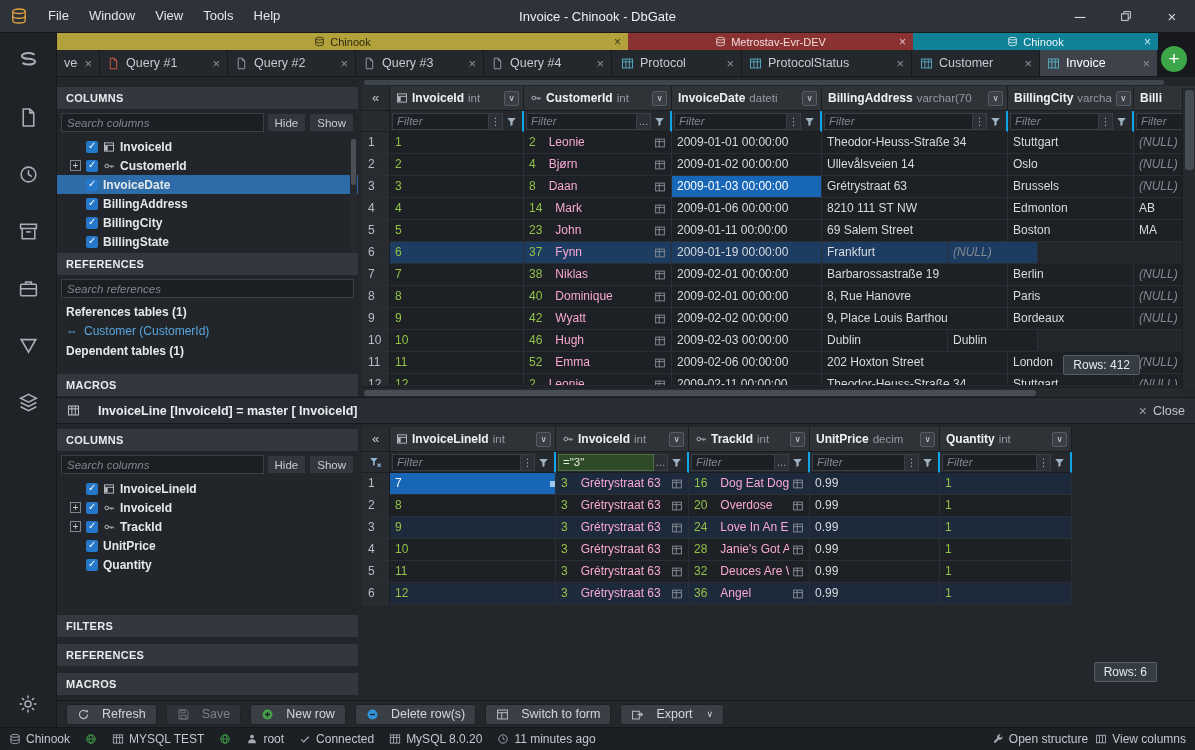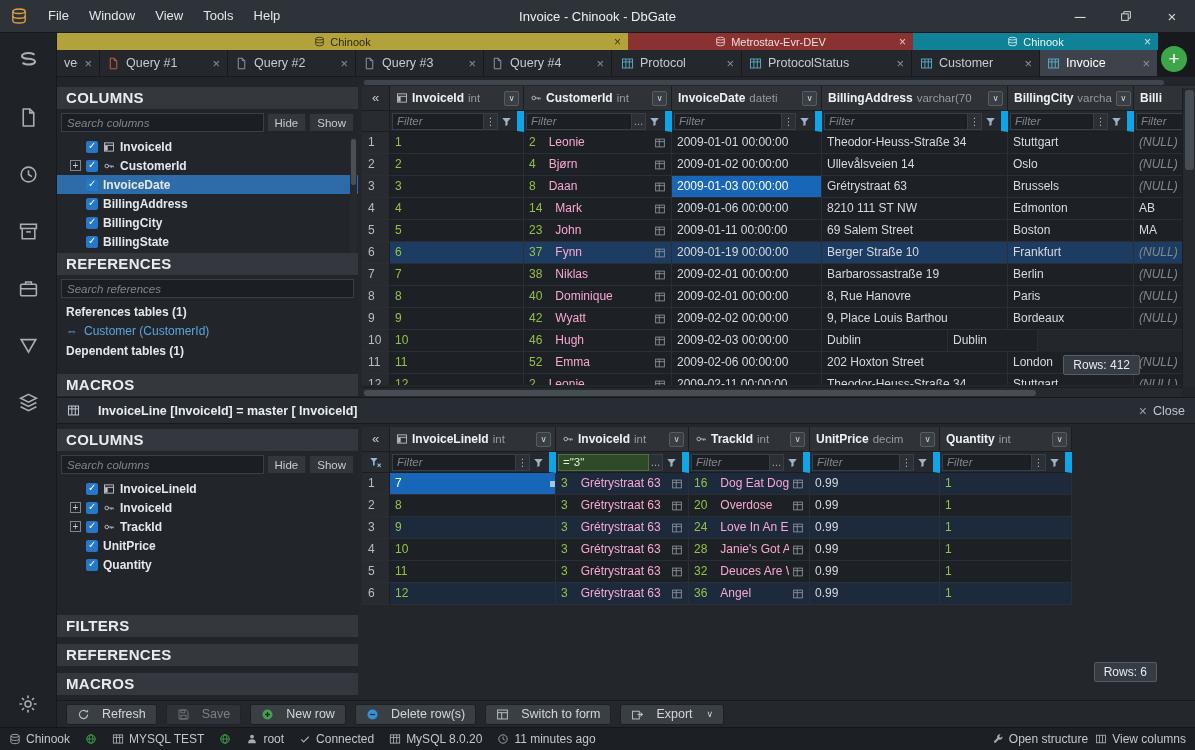--- a/index.html
+++ b/index.html
@@ -51,21 +51,21 @@
 .plusbtn{position:absolute;top:46px;right:8px;width:26px;height:26px;border-radius:50%;background:#3da648;color:#fff;font-size:19px;display:flex;align-items:center;justify-content:center;z-index:12}
 
 
 .pane{display:flex;flex-shrink:0}
 .pane-top{height:320px}
 .pane-bottom{height:276px}
 
 
 .leftpanel{width:301px;background:#22262b;display:flex;flex-direction:column;padding-top:10px;position:relative;flex-shrink:0;overflow:hidden}
 .pane-bottom .leftpanel{padding-top:5px}
-.phdr{height:22px;background:#34383e;color:#e8ecef;font-weight:bold;font-size:15px;line-height:22px;padding-left:9px;letter-spacing:.3px;margin-bottom:1px;flex-shrink:0}
+.phdr{height:22px;background:#34383e;color:#e8ecef;font-weight:bold;font-size:11px;line-height:22px;padding-left:9px;letter-spacing:.3px;margin-bottom:1px;flex-shrink:0}
 .phdr.pin-top{margin-top:auto}
 .phdr.stack{margin-top:6px}
 .phdr.last{margin-bottom:5px}
 .searchrow{display:flex;align-items:center;gap:3px;padding:3px 4px;flex-shrink:0}
 .searchinput{flex:1;min-width:0;height:19px;background:#1b1e22;border:1px solid #3a3f45;color:#cfd4da;font-size:11.5px;padding:0 5px;font-family:inherit}
 .searchinput::placeholder{color:#80868d;font-style:italic}
 .sbtn{height:19px;background:#33373d;border:1px solid #23262a;color:#c6cbd1;font-size:11.5px;padding:0 7px;font-family:inherit}
 .tree{padding:2px 0;flex-shrink:0}
 .titem{height:19px;display:flex;align-items:center;gap:5px;padding-left:13px;font-size:12px}
 .titem.selected{background:#2d6ca8}
@@ -96,21 +96,21 @@
 .hname{font-weight:bold;color:#eef1f4;font-size:12px;white-space:nowrap;flex-shrink:0}
 .htype{color:#959ba2;font-size:11.5px;white-space:nowrap}
 .hico{display:inline-flex;color:#b9bfc6;flex-shrink:0}
 .hico:empty{display:none}
 .hico .ic{width:12px;height:12px}
 .chevbtn{margin-left:auto;width:15px;height:15px;background:#3a3f45;border:1px solid #565c63;color:#cfd4da;font-size:8.5px;line-height:13px;text-align:center;border-radius:2px;display:none;flex-shrink:0}
 .haschev .chevbtn{display:block}
 .gcell{width:28px;flex-shrink:0;background:#282c31;border-right:1px solid #1b1d20;border-bottom:1px solid #1b1d20}
 .hgut{color:#c6cbd1;text-align:center;line-height:24px;font-size:13px}
 .frow{height:21px}
-.fcell{background:#25292e;border-right:7px solid #0ea5e9;border-bottom:1px solid #1b1d20;display:flex;align-items:center;padding:1px 2px;flex-shrink:0;height:21px}
+.fcell{background:#25292e;border-right:2px solid #0ea5e9;border-bottom:1px solid #1b1d20;display:flex;align-items:center;padding:1px 2px;flex-shrink:0;height:21px}
 .finput{flex:1;min-width:0;height:17px;background:#1c1f23;border:1px solid #3a3f45;color:#d7dbdf;font-size:11.5px;padding:0 4px;font-family:inherit}
 .finput::placeholder{color:#7f858c;font-style:italic}
 .finput.hasval{background:#2e4a28;border-color:#4c7040;color:#e4efda}
 .fmenu{width:14px;height:17px;background:#2b3036;border:1px solid #3a3f45;border-left:none;color:#aab0b7;font-size:10px;line-height:16px;text-align:center;flex-shrink:0}
 .ffunnel{width:17px;height:17px;display:inline-flex;align-items:center;justify-content:center;color:#9fb3c5;flex-shrink:0}
 .ffunnel .ic{width:11px;height:11px}
 .fgut{display:flex;align-items:center;justify-content:center}
 .fclear{color:#8fb9dc;display:inline-flex}
 .fclear .ic{width:13px;height:13px}
 
@@ -840,21 +840,20 @@
               <span class="hint">Fynn</span>
               <span class="cicon">
                 <svg class="ic">
                   <use href="#i-cellgrid"></use>
                 </svg>
               </span>
             </div>
             <div class="cell cell-date">
               <span>2009-01-19 00:00:00</span>
             </div>
-            <div class="cell cell-addr">Berger Straße 10</div>
             <div class="cell cell-city">Frankfurt</div>
             <div class="cell cell-state isnull">(NULL)</div>
           </div>
 
           <div class="r">
             <div class="cell cell-n gut">7</div>
             <div class="cell cell-id">
               <span class="num">7</span>
             </div>
             <div class="cell cell-cust">

